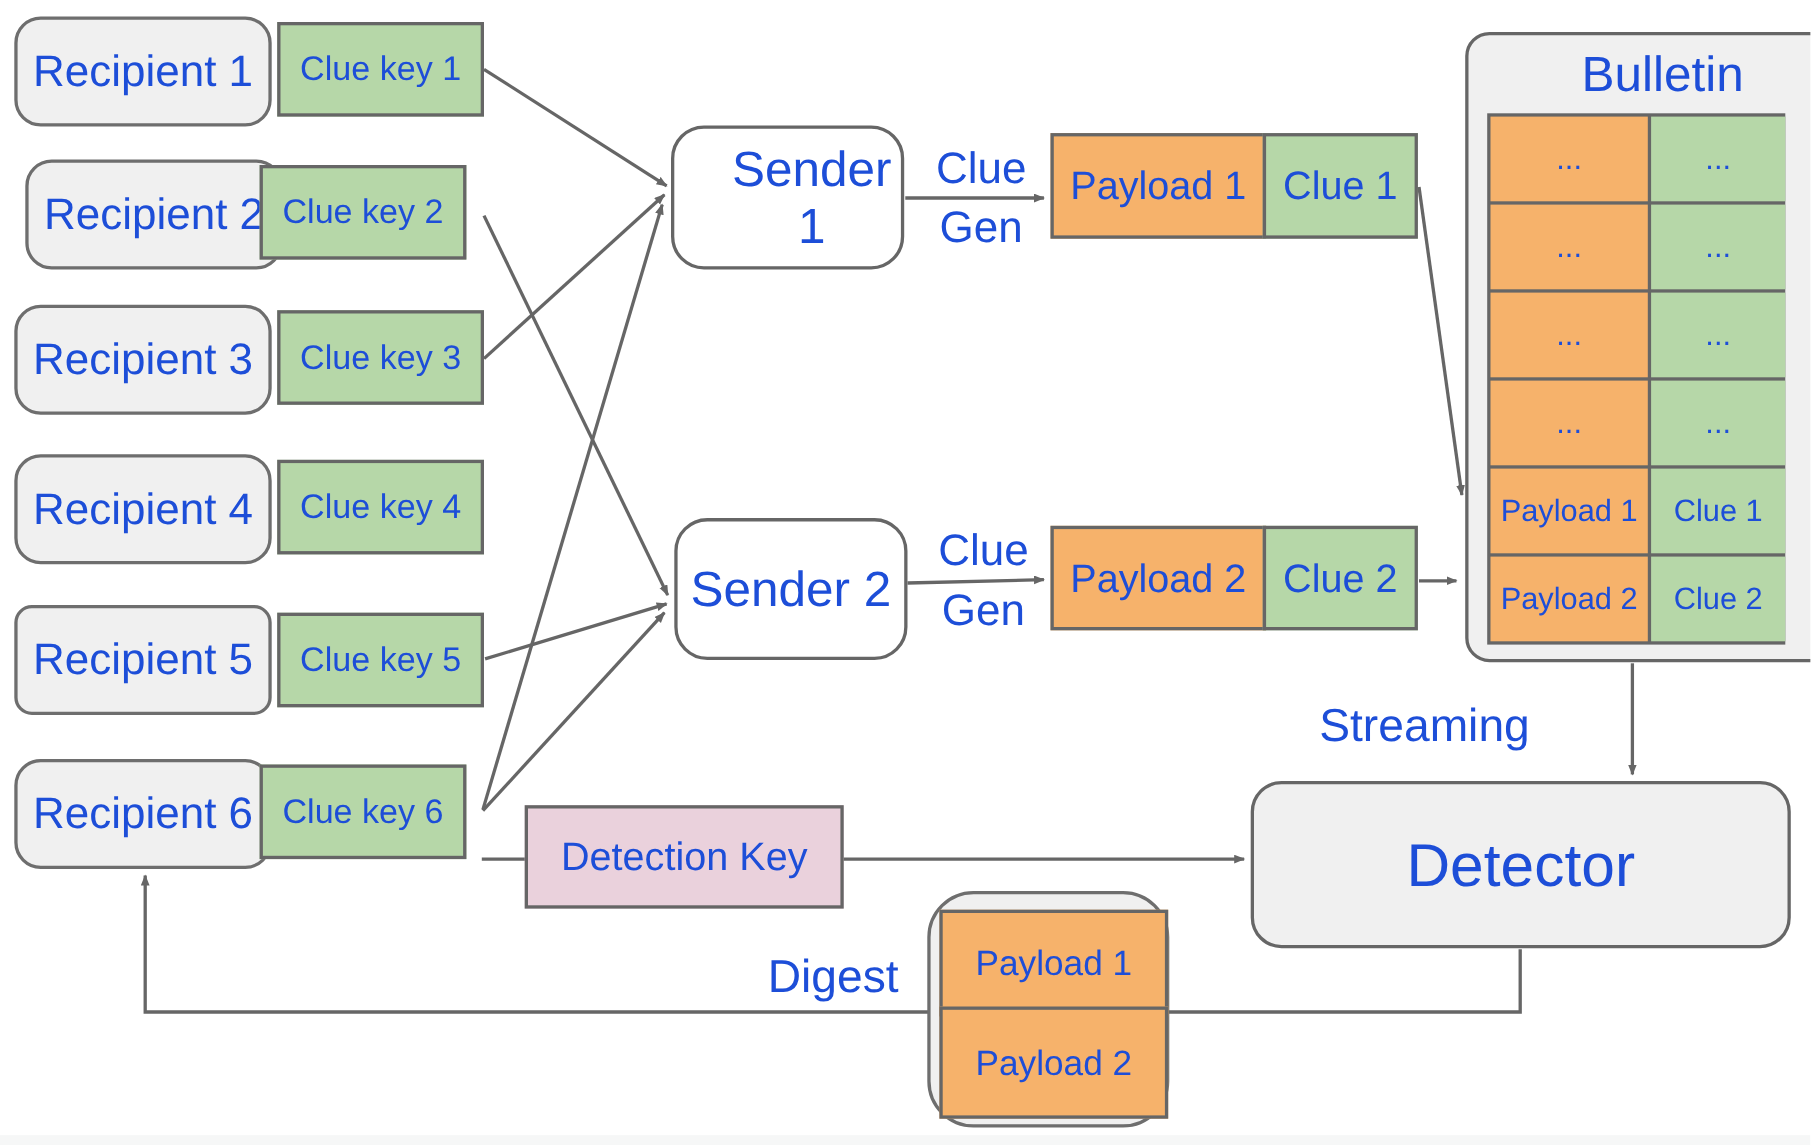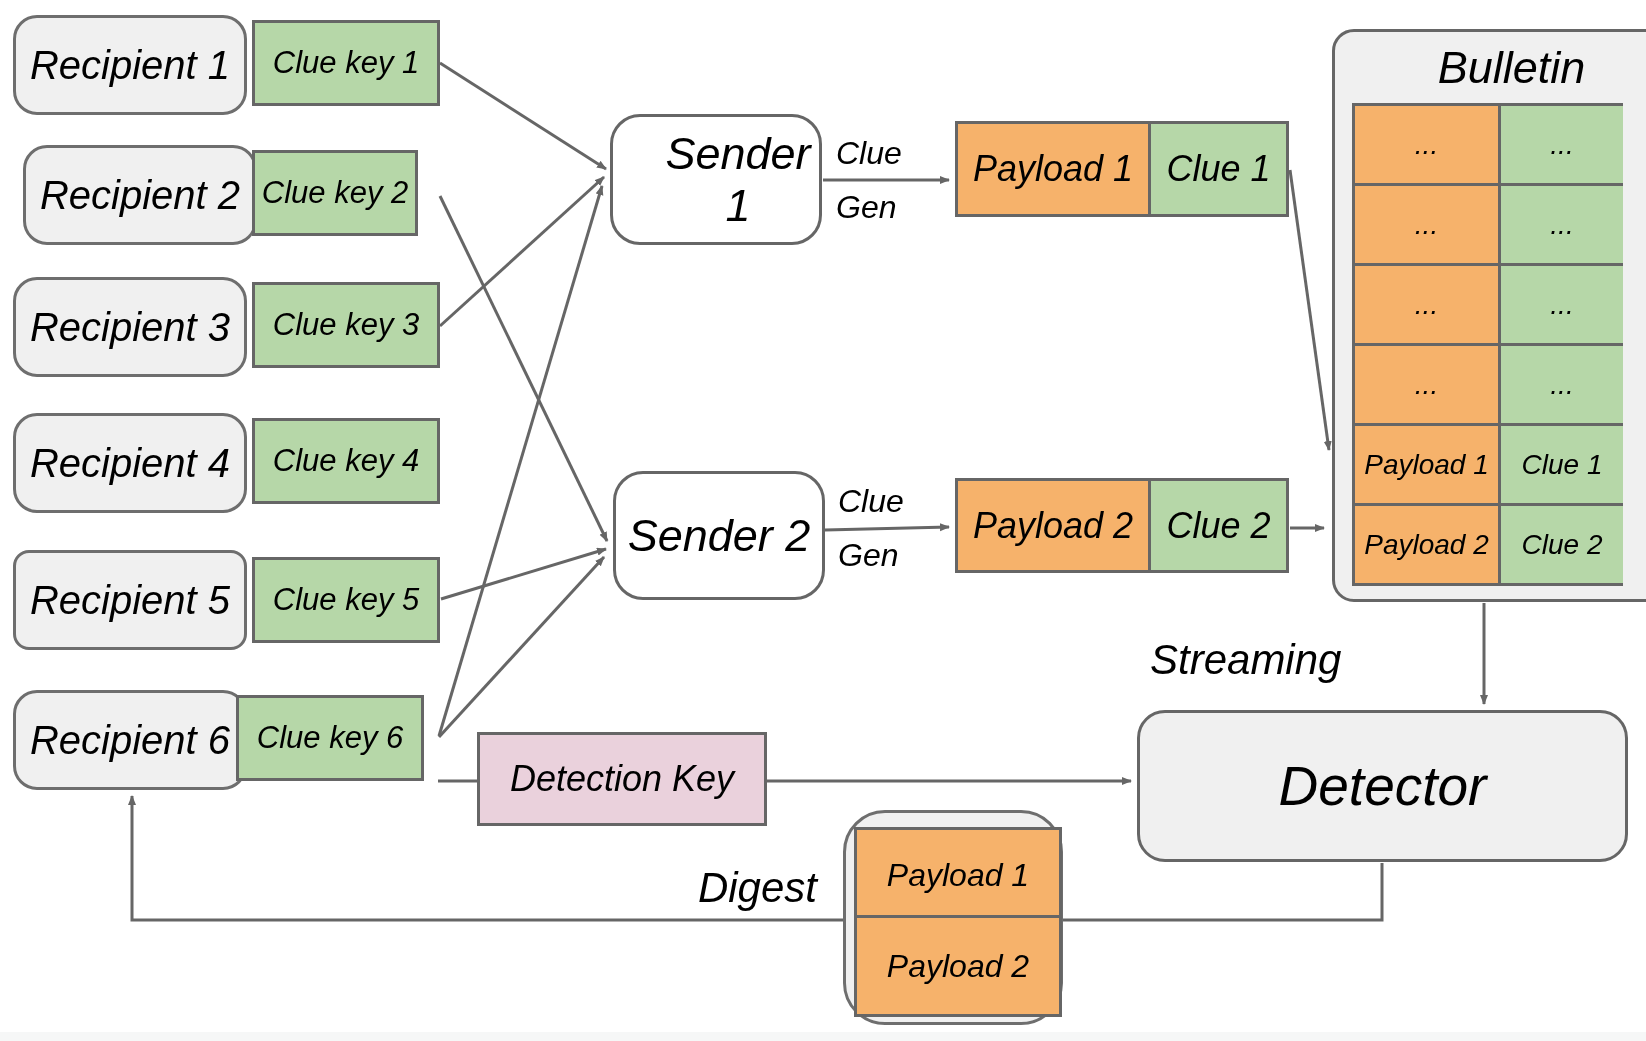--- a/index.html
+++ b/index.html
@@ -1,35 +1,35 @@
 <!DOCTYPE html>
 <html><head>
 <meta charset="utf-8">
 <style>
   html,body{margin:0;padding:0;background:#ffffff;}
   #stage{
     position:relative;width:1646px;height:1041px;background:#ffffff;overflow:hidden;
-    font-family:"Liberation Sans","DejaVu Sans",sans-serif;color:#000000;font-style:italic;
+    font-family:"Liberation Sans","DejaVu Sans",sans-serif;color:#1d4ed8;
   }
   .abs{position:absolute;box-sizing:border-box;}
   .cbox{display:flex;align-items:center;justify-content:center;text-align:center;}
   .recipient{background:#f0f0f0;border:3px solid #6e6e6e;border-radius:24px;font-size:40px;}
   .cluekey{background:#b6d7a8;border:3px solid #666666;font-size:31px;}
   .sender{background:#ffffff;border:3px solid #666666;border-radius:30px;font-size:45px;}
   .payload{background:#f6b26b;border:3px solid #666666;font-size:36px;}
   .cluebox{background:#b6d7a8;border:3px solid #666666;font-size:36px;}
-  .genlabel{font-size:32px;line-height:54px;text-align:left;}
+  .genlabel{font-size:40px;line-height:54px;text-align:center;}
   .panel{background:#f0f0f0;border:3px solid #666666;}
   .bulletin-title{font-size:45px;text-align:center;}
   .btable{display:grid;grid-template-columns:143px 122px;grid-auto-rows:77px;
           background:#666666;padding:3px;gap:3px;}
   .bcell{display:flex;align-items:center;justify-content:center;font-size:28px;}
   .bcell.orange{background:#f6b26b;}
   .bcell.green{background:#b6d7a8;}
-  .streaming{font-size:42px;text-align:left;}
+  .streaming{font-size:42px;text-align:center;}
   .detector{background:#f0f0f0;border:3px solid #666666;border-radius:28px;font-size:55px;}
   .detkey{background:#ead1dc;border:3px solid #666666;font-size:36px;}
   .digestlbl{font-size:42px;text-align:right;}
   .digestbox{background:#f0f0f0;border:3px solid #6e6e6e;border-radius:42px;}
   .dcell{position:absolute;left:8px;width:202px;background:#f6b26b;border:3px solid #666666;
          display:flex;align-items:center;justify-content:center;font-size:32px;}
   svg.lines{position:absolute;left:0;top:0;pointer-events:none;}
   .footer-strip{background:#f6f7f7;}
 </style>
 </head>
@@ -73,21 +73,21 @@
   <div class="abs cbox recipient" style="left:13px;top:550px;width:234px;height:100px;border-radius:16px;">
       <span>Recipient 5</span>
     </div>
   <div class="abs cbox recipient" style="left:13px;top:690px;width:234px;height:100px;">
       <span>Recipient 6</span>
     </div>
 
   <div class="abs cbox cluekey" style="left:252px;top:20px;width:188px;height:86px;">
       <span>Clue key 1</span>
     </div>
-  <div class="abs cbox cluekey" style="left:252px;top:150px;width:166px;height:86px;">
+  <div class="abs cbox cluekey" style="left:236px;top:150px;width:188px;height:86px;">
       <span>Clue key 2</span>
     </div>
   <div class="abs cbox cluekey" style="left:252px;top:282px;width:188px;height:86px;">
       <span>Clue key 3</span>
     </div>
   <div class="abs cbox cluekey" style="left:252px;top:418px;width:188px;height:86px;">
       <span>Clue key 4</span>
     </div>
   <div class="abs cbox cluekey" style="left:252px;top:557px;width:188px;height:86px;">
       <span>Clue key 5</span>

